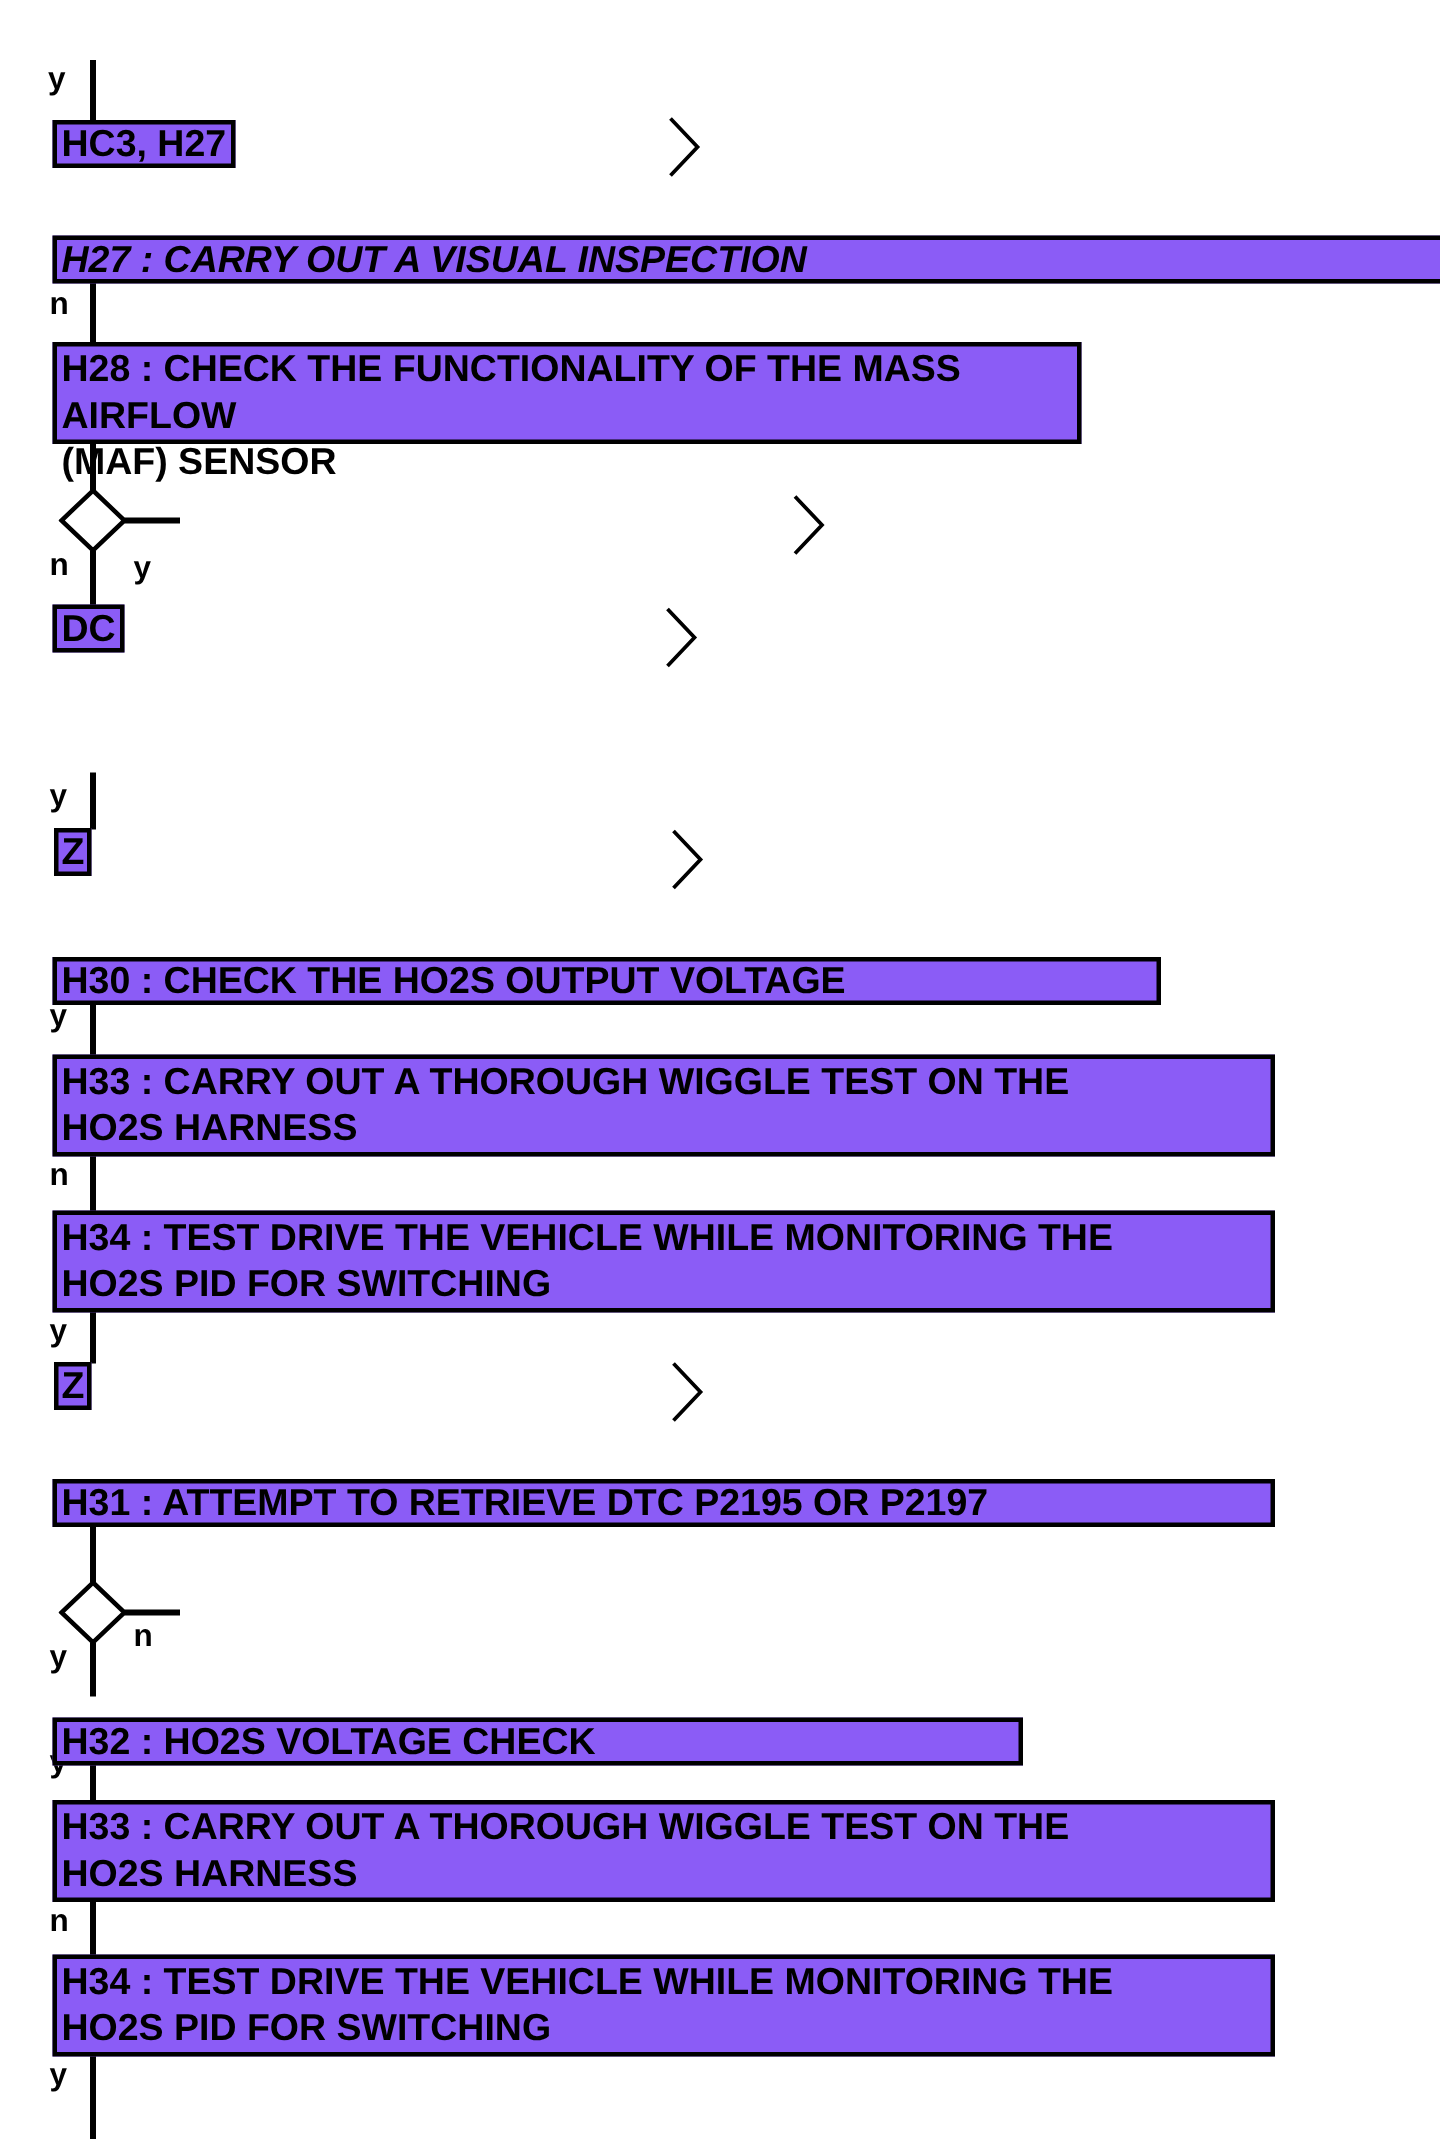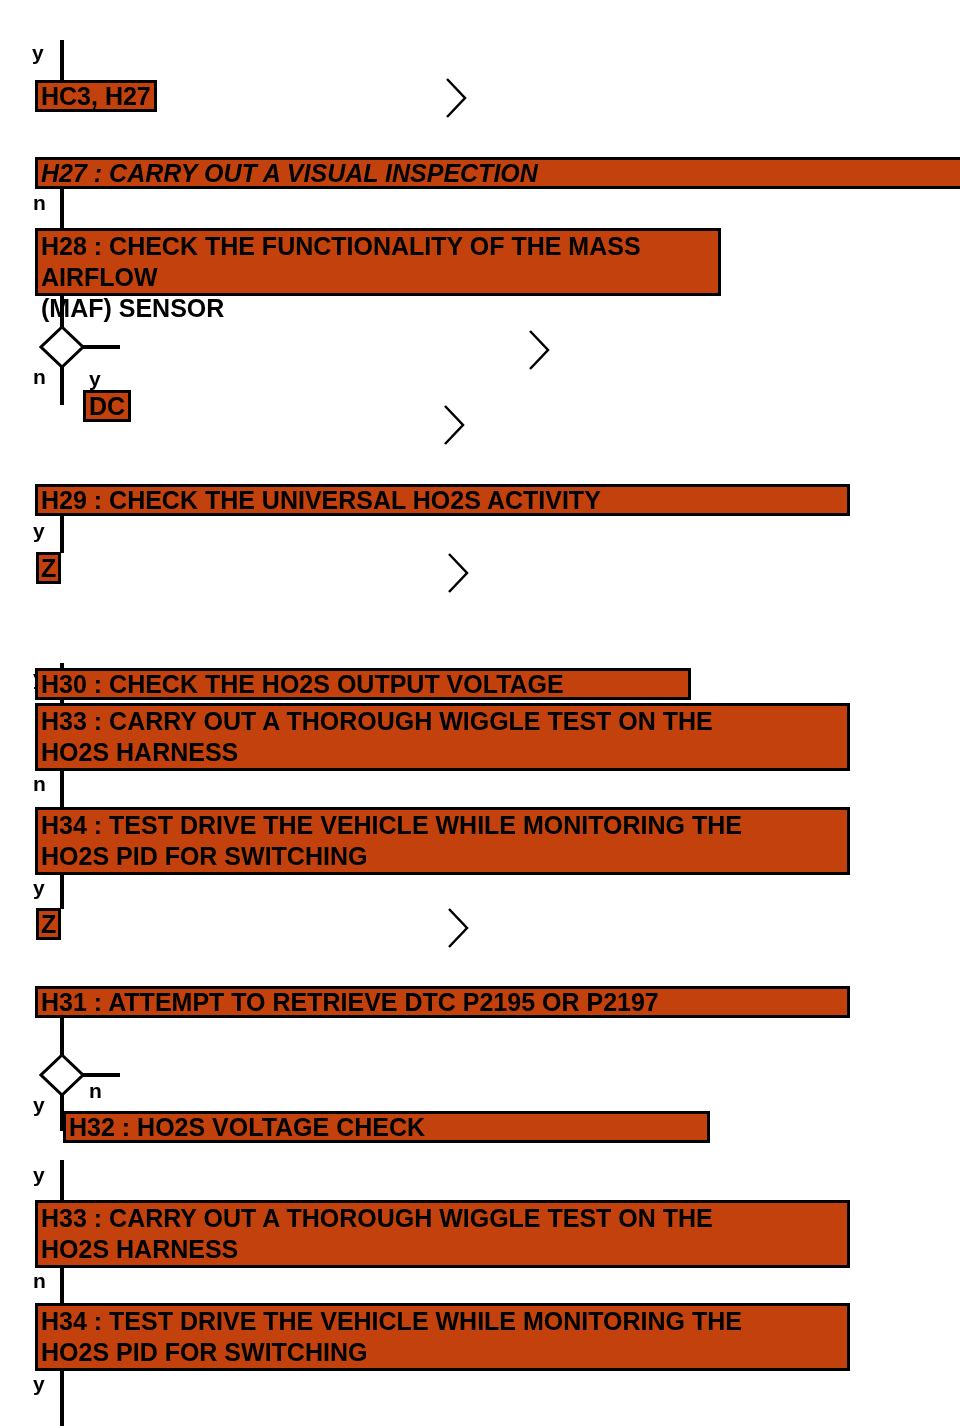--- a/index.html
+++ b/index.html
@@ -9,21 +9,21 @@
     height: 1426px;
     background: #ffffff;
     color: #000000;
     font-family: "Liberation Sans", sans-serif;
     overflow: hidden;
   }
   .box {
     position: absolute;
     box-sizing: border-box;
     border: 3px solid #000;
-    background: #c2410c;
+    background: #8b5cf6;
     color: #000;
     font-weight: bold;
     font-size: 25px;
     line-height: 26px;
     height: 32px;
     padding: 0 3px;
     white-space: pre-line;
   }
   .box.two-line { height: 68px; line-height: 31px; }
   .box.tight { padding: 0 2px; }
@@ -97,40 +97,39 @@
   <span class="blabel" style="left:33px; top:1373px;">y</span>
 
   <div class="box" style="left:35px; top:80px;">HC3, H27</div>
 
   <div class="box" style="left:35px; top:157px; width:946px;font-style:italic;">H27 : CARRY OUT A VISUAL INSPECTION</div>
 
   <div class="box two-line" style="left:35px; top:228px; width:686px;">H28 : CHECK THE FUNCTIONALITY OF THE MASS AIRFLOW
 (MAF) SENSOR</div>
 
 
-  <div class="box" style="left:35px; top:390px;margin-left:48px;">DC</div>
+  <div class="box" style="left:35px; top:403px;">DC</div>
 
-  <div class="box" style="left:35px; top:484px; width:815px;">H29 : CHECK THE UNIVERSAL HO2S ACTIVITY</div>
 
   <div class="box tight" style="left:36px; top:552px;">Z</div>
 
-  <div class="box" style="left:35px; top:668px; width:656px;">H30 : CHECK THE HO2S OUTPUT VOLTAGE</div>
+  <div class="box" style="left:35px; top:638px; width:739px;">H30 : CHECK THE HO2S OUTPUT VOLTAGE</div>
 
   <div class="box two-line" style="left:35px; top:703px; width:815px;">H33 : CARRY OUT A THOROUGH WIGGLE TEST ON THE
 HO2S HARNESS</div>
 
   <div class="box two-line" style="left:35px; top:807px; width:815px;">H34 : TEST DRIVE THE VEHICLE WHILE MONITORING THE
 HO2S PID FOR SWITCHING</div>
 
   <div class="box tight" style="left:36px; top:908px;">Z</div>
 
   <div class="box" style="left:35px; top:986px; width:815px;">H31 : ATTEMPT TO RETRIEVE DTC P2195 OR P2197</div>
 
 
-  <div class="box" style="left:35px; top:1111px; width:647px;margin-left:28px;">H32 : HO2S VOLTAGE CHECK</div>
+  <div class="box" style="left:35px; top:1145px; width:647px;">H32 : HO2S VOLTAGE CHECK</div>
 
   <div class="box two-line" style="left:35px; top:1200px; width:815px;">H33 : CARRY OUT A THOROUGH WIGGLE TEST ON THE
 HO2S HARNESS</div>
 
   <div class="box two-line" style="left:35px; top:1303px; width:815px;">H34 : TEST DRIVE THE VEHICLE WHILE MONITORING THE
 HO2S PID FOR SWITCHING</div>
 
 </div>
 
 </body></html>

